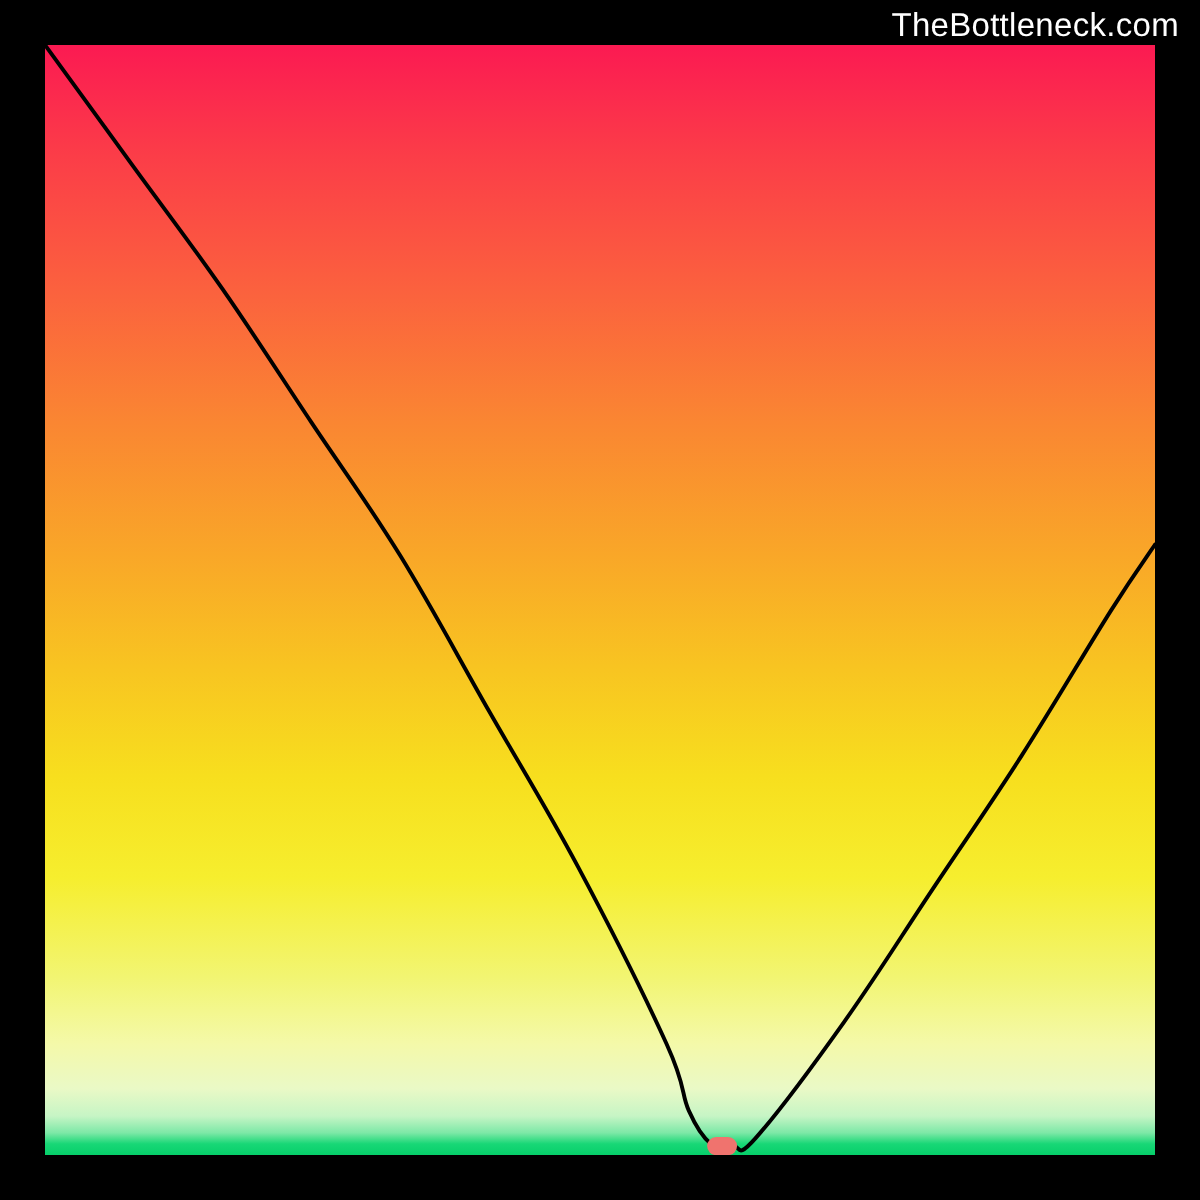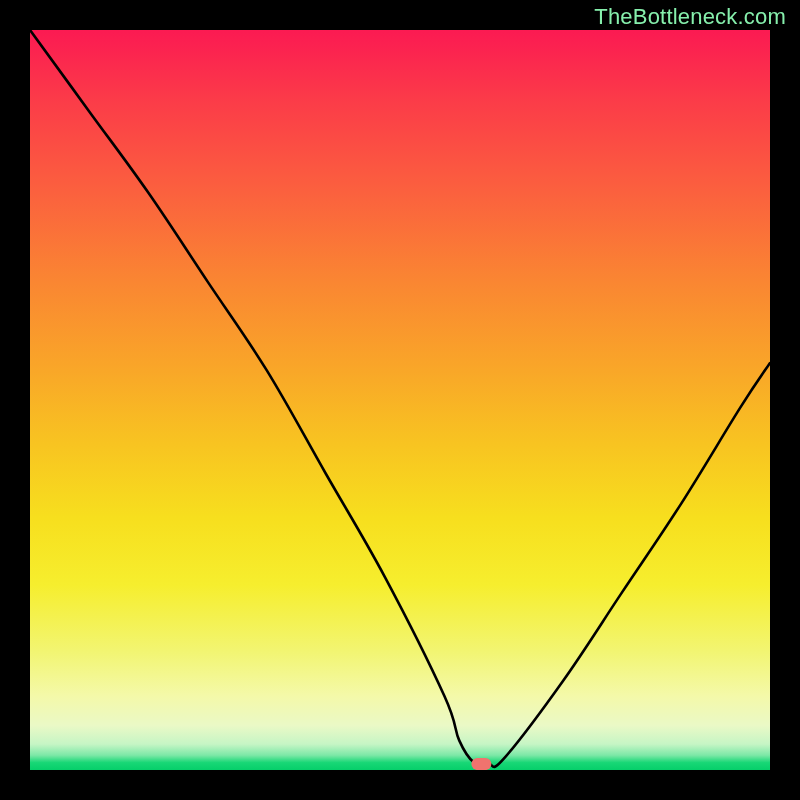--- a/index.html
+++ b/index.html
@@ -14,21 +14,21 @@
   .chart-container {
     position: relative;
     width: 800px;
     height: 800px;
     background: #000;
   }
   .attribution {
     position: absolute;
     top: 4px;
     right: 14px;
-    color: #86efac;
+    color: #ffffff;
     font-size: 22px;
     font-weight: 500;
     letter-spacing: 0.2px;
   }
   .plot-area {
     position: absolute;
     left: 30px;
     top: 30px;
     width: 740px;
     height: 740px;

